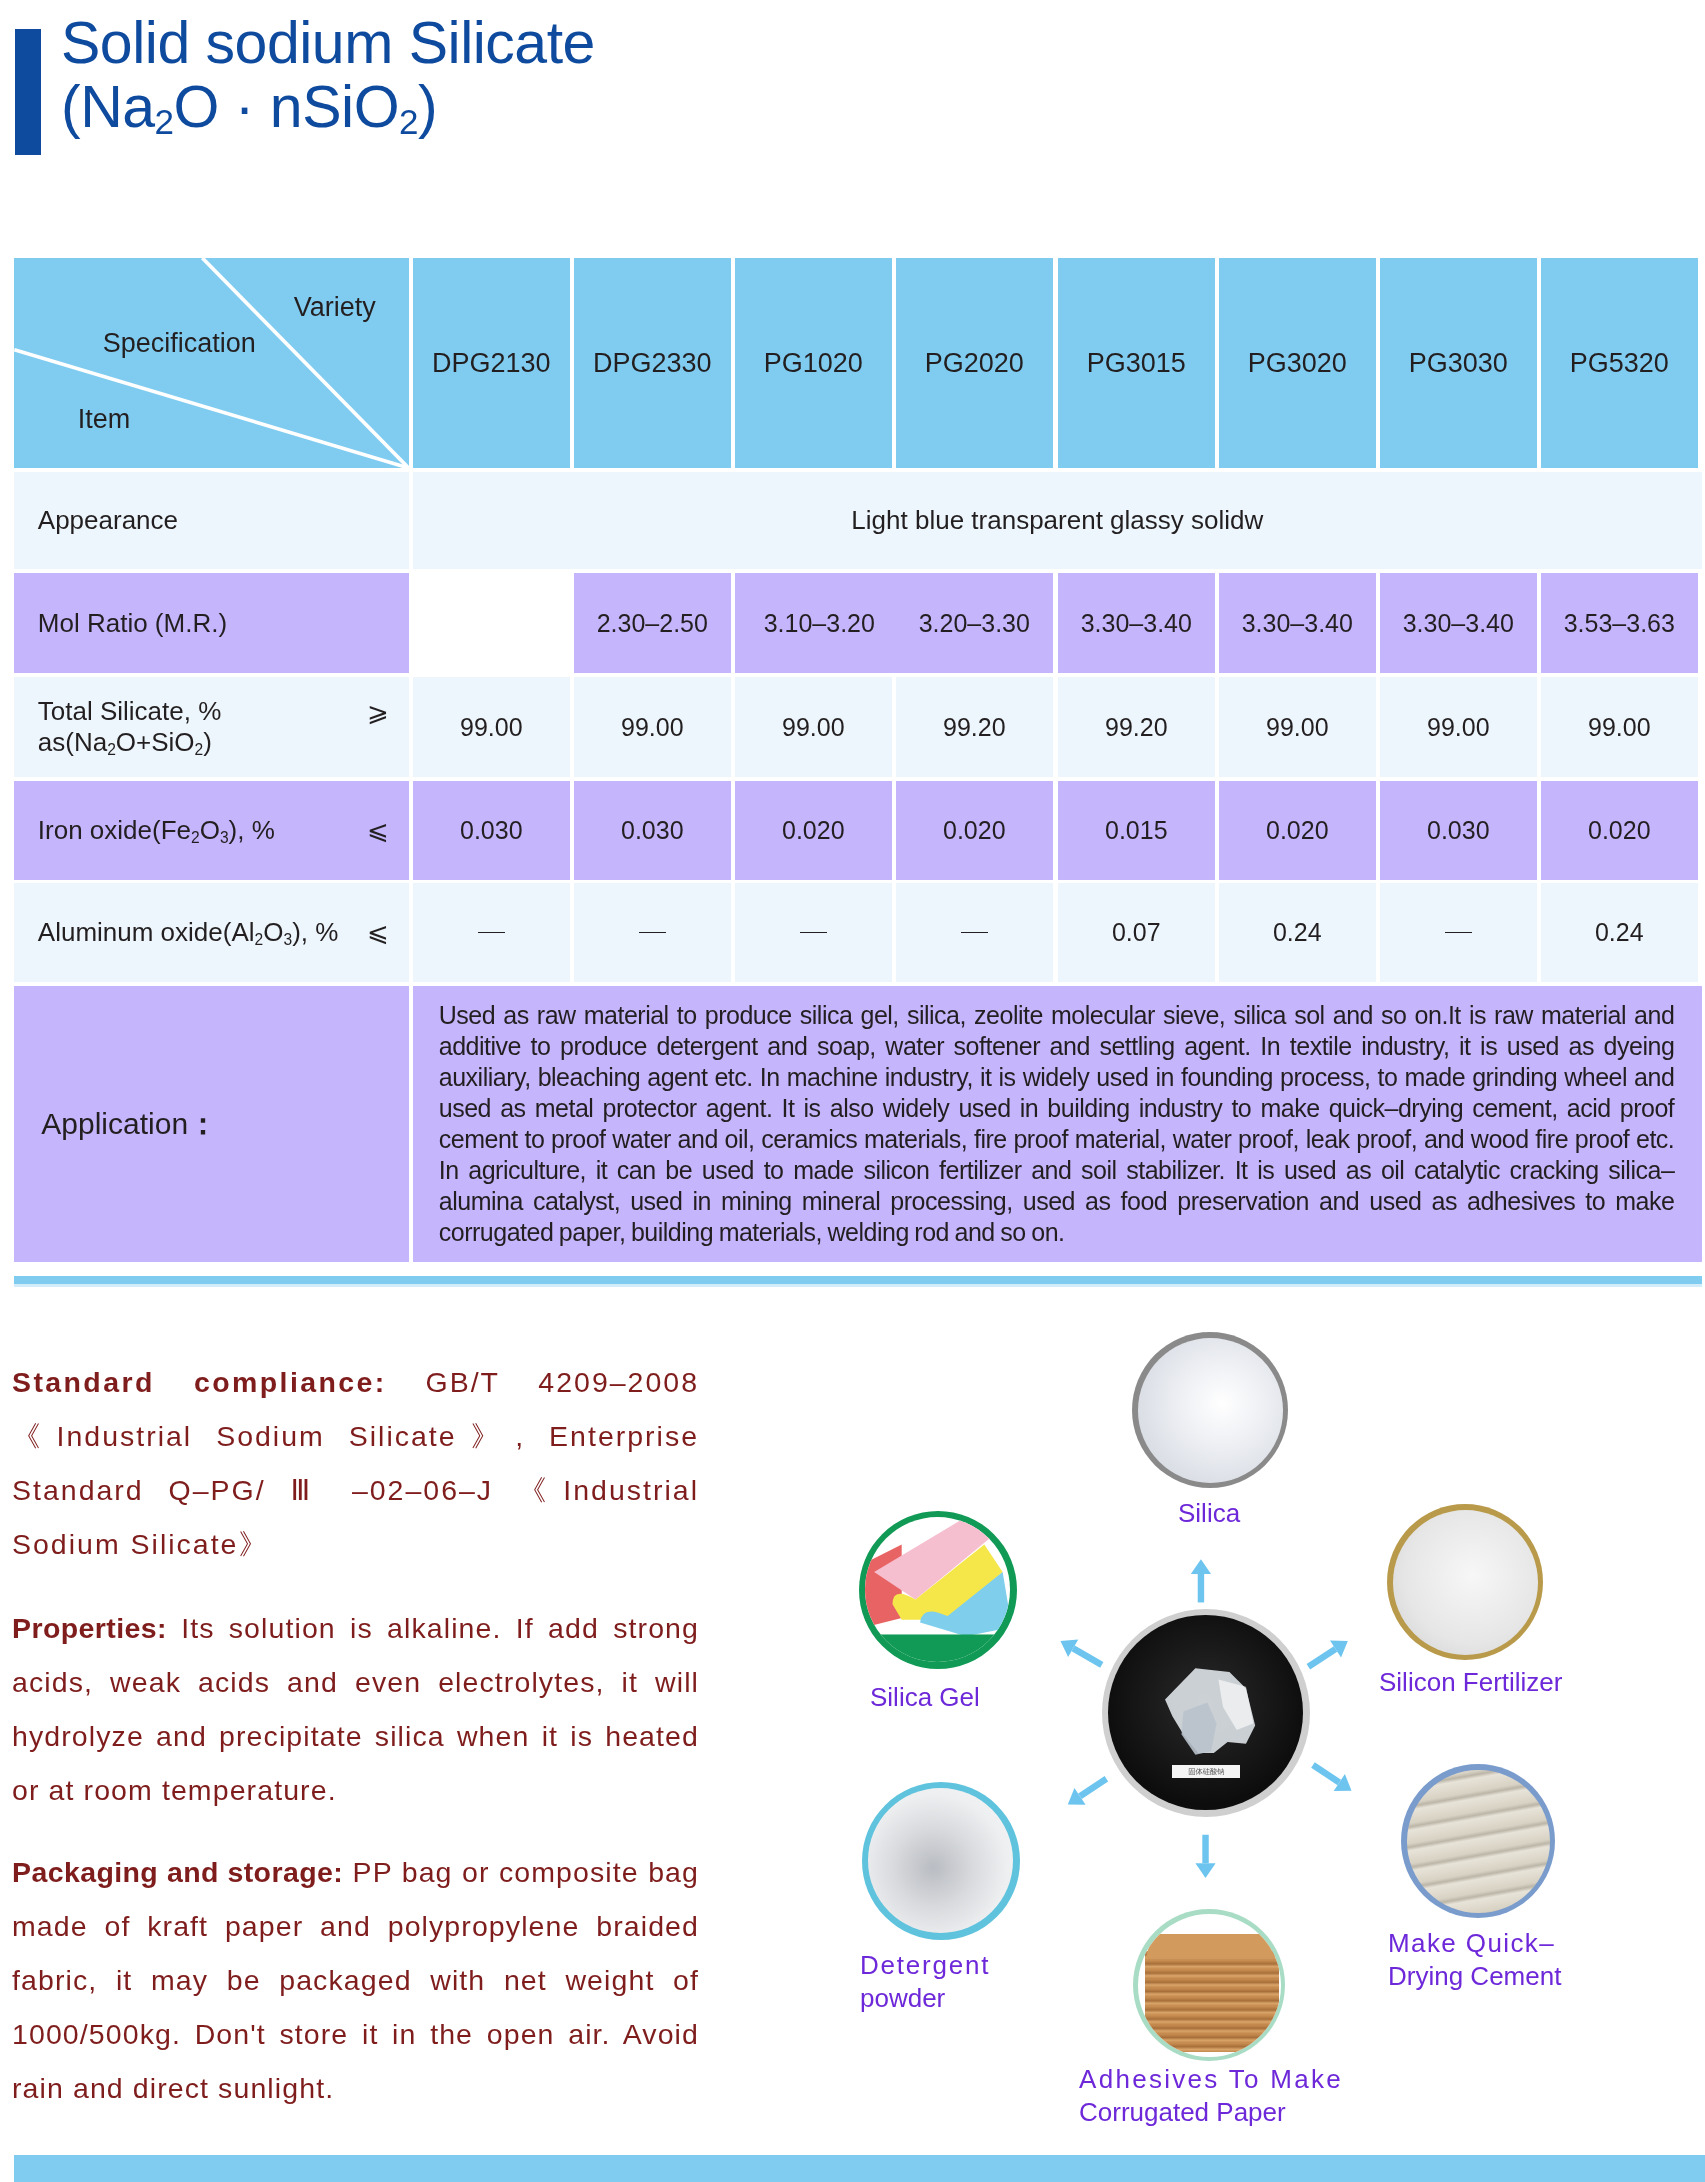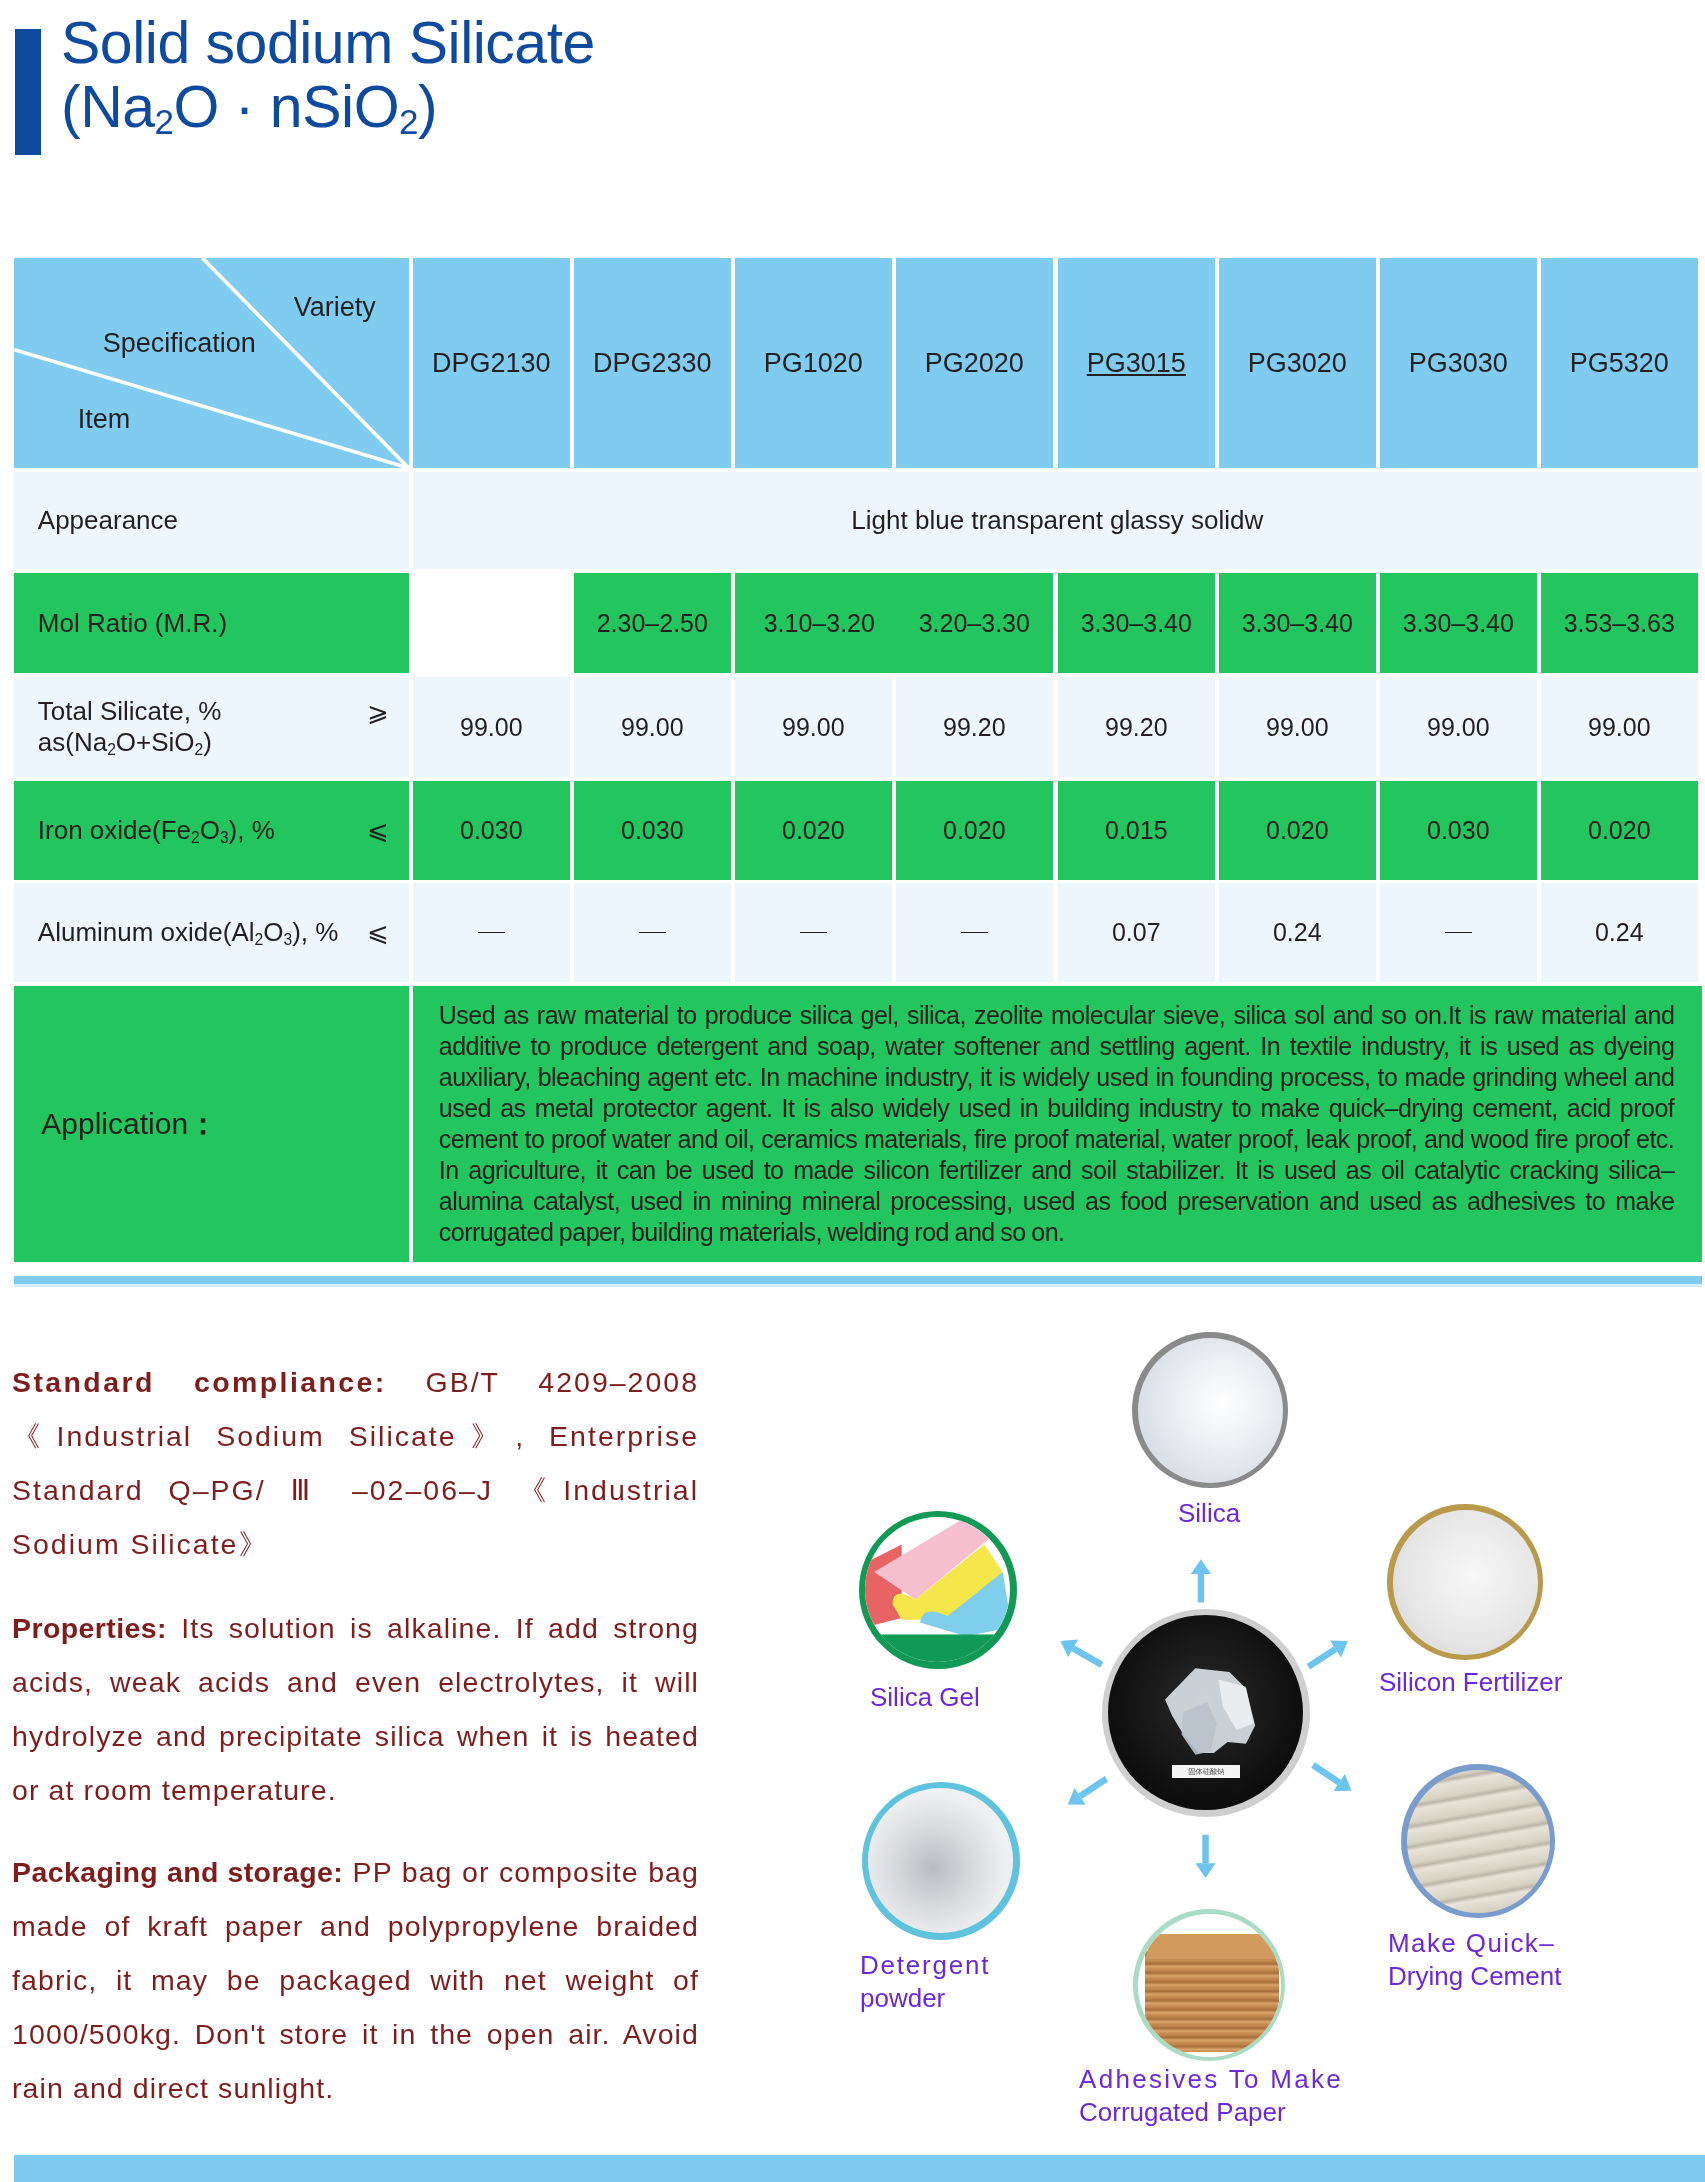--- a/index.html
+++ b/index.html
@@ -9,21 +9,21 @@
   
   .title-bar { position: absolute; left: 14.7px; top: 28.5px; width: 26px; height: 126px; background: #0e4a9e; }
   .title { position: absolute; left: 61px; top: 11px; color: #0e4a9e; font-size: 59px; line-height: 64px; font-family: "Liberation Sans", sans-serif; letter-spacing: -0.5px; }
   .title sub { font-size: 35px; vertical-align: -7.3px; line-height: 0; }
 
   
   .tbl { position: absolute; left: 13.8px; top: 258px; width: 1688px; }
   .cell { position: absolute; display: flex; align-items: center; justify-content: center; font-size: 26px; color: #231f20; }
   .c-head { background: #80ccf0; }
   .c-light { background: #edf6fd; }
-  .c-mid { background: #22c55e; }
+  .c-mid { background: #c4b5fd; }
   .c-left { justify-content: flex-start; padding-left: 24px; font-size: 26px; }
   .c-left .sym { position: absolute; right: 20px; font-size: 26px; }
   .c-left sub { font-size: 15.6px; vertical-align: -3.7px; line-height: 0; }
   .val { font-size: 25px; }
   .dash { display: inline-block; width: 27.5px; height: 1.8px; background: #231f20; }
 
   .hdr-text { position: absolute; font-size: 27px; color: #231f20; }
   .app-label { font-size: 30px; padding-left: 27.5px; }
   .app-text { font-size: 25px; line-height: 31px; padding: 0 27.5px 0 26px; justify-content: flex-start; text-align: justify; letter-spacing: -0.5px; word-spacing: -0.9px; }
 
@@ -95,21 +95,21 @@
 
   <div class="cell c-mid c-left app-label" style="left:0;top:728px;width:395px;height:276px;padding-left:27.5px;">
     <span>Application</span>
       <span style="font-weight:bold;">：</span>
   </div>
   <div class="cell c-mid app-text" style="left:399px;top:728px;width:1289px;height:276px;align-items:center;">Used as raw material to produce silica gel, silica, zeolite molecular sieve, silica sol and so on.It is raw material and additive to produce detergent and soap, water softener and settling agent. In textile industry, it is used as dyeing auxiliary, bleaching agent etc. In machine industry, it is widely used in founding process, to made grinding wheel and used as metal protector agent. It is also widely used in building industry to make quick–drying cement, acid proof cement to proof water and oil, ceramics materials, fire proof material, water proof, leak proof, and wood fire proof etc. In agriculture, it can be used to made silicon fertilizer and soil stabilizer. It is used as oil catalytic cracking silica–alumina catalyst, used in mining mineral processing, used as food preservation and used as adhesives to make corrugated paper, building materials, welding rod and so on.</div>
 <div class="cell c-head" style="font-size: 27px; left: 399px; top: 0px; width: 157px; height: 210px;">DPG2130</div>
     <div class="cell c-head" style="font-size: 27px; left: 560px; top: 0px; width: 157px; height: 210px;">DPG2330</div>
     <div class="cell c-head" style="font-size: 27px; left: 721px; top: 0px; width: 157px; height: 210px;">PG1020</div>
     <div class="cell c-head" style="font-size: 27px; left: 882px; top: 0px; width: 157px; height: 210px;">PG2020</div>
-    <div class="cell c-head" style="font-size: 27px; left: 1044px; top: 0px; width: 157px; height: 210px; text-decoration: underline;">PG3015</div>
+    <div class="cell c-head" style="font-size: 27px; left: 1044px; top: 0px; width: 157px; height: 210px;">PG3015</div>
     <div class="cell c-head" style="font-size: 27px; left: 1205px; top: 0px; width: 157px; height: 210px;">PG3020</div>
     <div class="cell c-head" style="font-size: 27px; left: 1366px; top: 0px; width: 157px; height: 210px;">PG3030</div>
     <div class="cell c-head" style="font-size: 27px; left: 1527px; top: 0px; width: 157px; height: 210px;">PG5320</div>
     <div class="cell c-mid val" style="left: 560px; top: 315px; width: 157px; height: 100px;">2.30–2.50</div>
     <div class="cell c-mid val" style="left: 721px; top: 315px; width: 169px; height: 100px;">3.10–3.20</div>
     <div class="cell c-mid val" style="left: 882px; top: 315px; width: 157px; height: 100px;">3.20–3.30</div>
     <div class="cell c-mid val" style="left: 1044px; top: 315px; width: 157px; height: 100px;">3.30–3.40</div>
     <div class="cell c-mid val" style="left: 1205px; top: 315px; width: 157px; height: 100px;">3.30–3.40</div>
     <div class="cell c-mid val" style="left: 1366px; top: 315px; width: 157px; height: 100px;">3.30–3.40</div>
     <div class="cell c-mid val" style="left: 1527px; top: 315px; width: 157px; height: 100px;">3.53–3.63</div>

